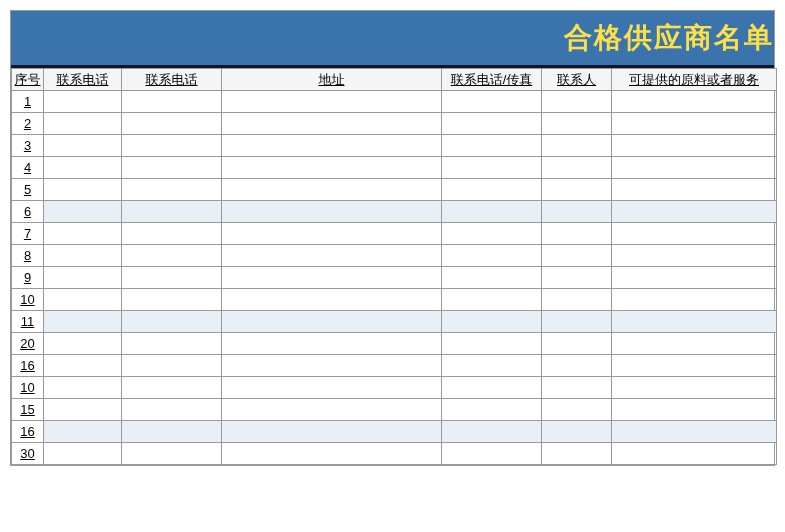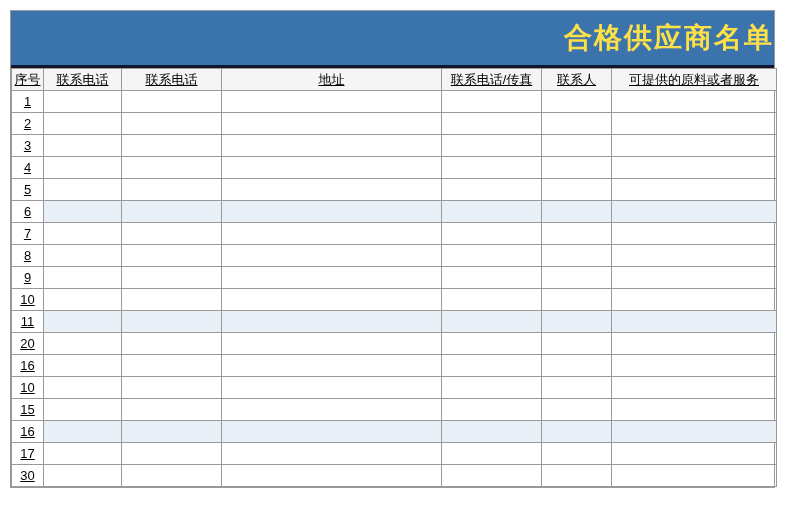--- a/index.html
+++ b/index.html
@@ -223,29 +223,20 @@
         <tr class="highlight">
           <td>16</td>
           <td></td>
           <td></td>
           <td></td>
           <td></td>
           <td></td>
           <td></td>
         </tr>
         <tr>
-          <td>17</td>
-          <td></td>
-          <td></td>
-          <td></td>
-          <td></td>
-          <td></td>
-          <td></td>
-        </tr>
-        <tr>
           <td>30</td>
           <td></td>
           <td></td>
           <td></td>
           <td></td>
           <td></td>
           <td></td>
         </tr>
       </tbody>
   </table>

